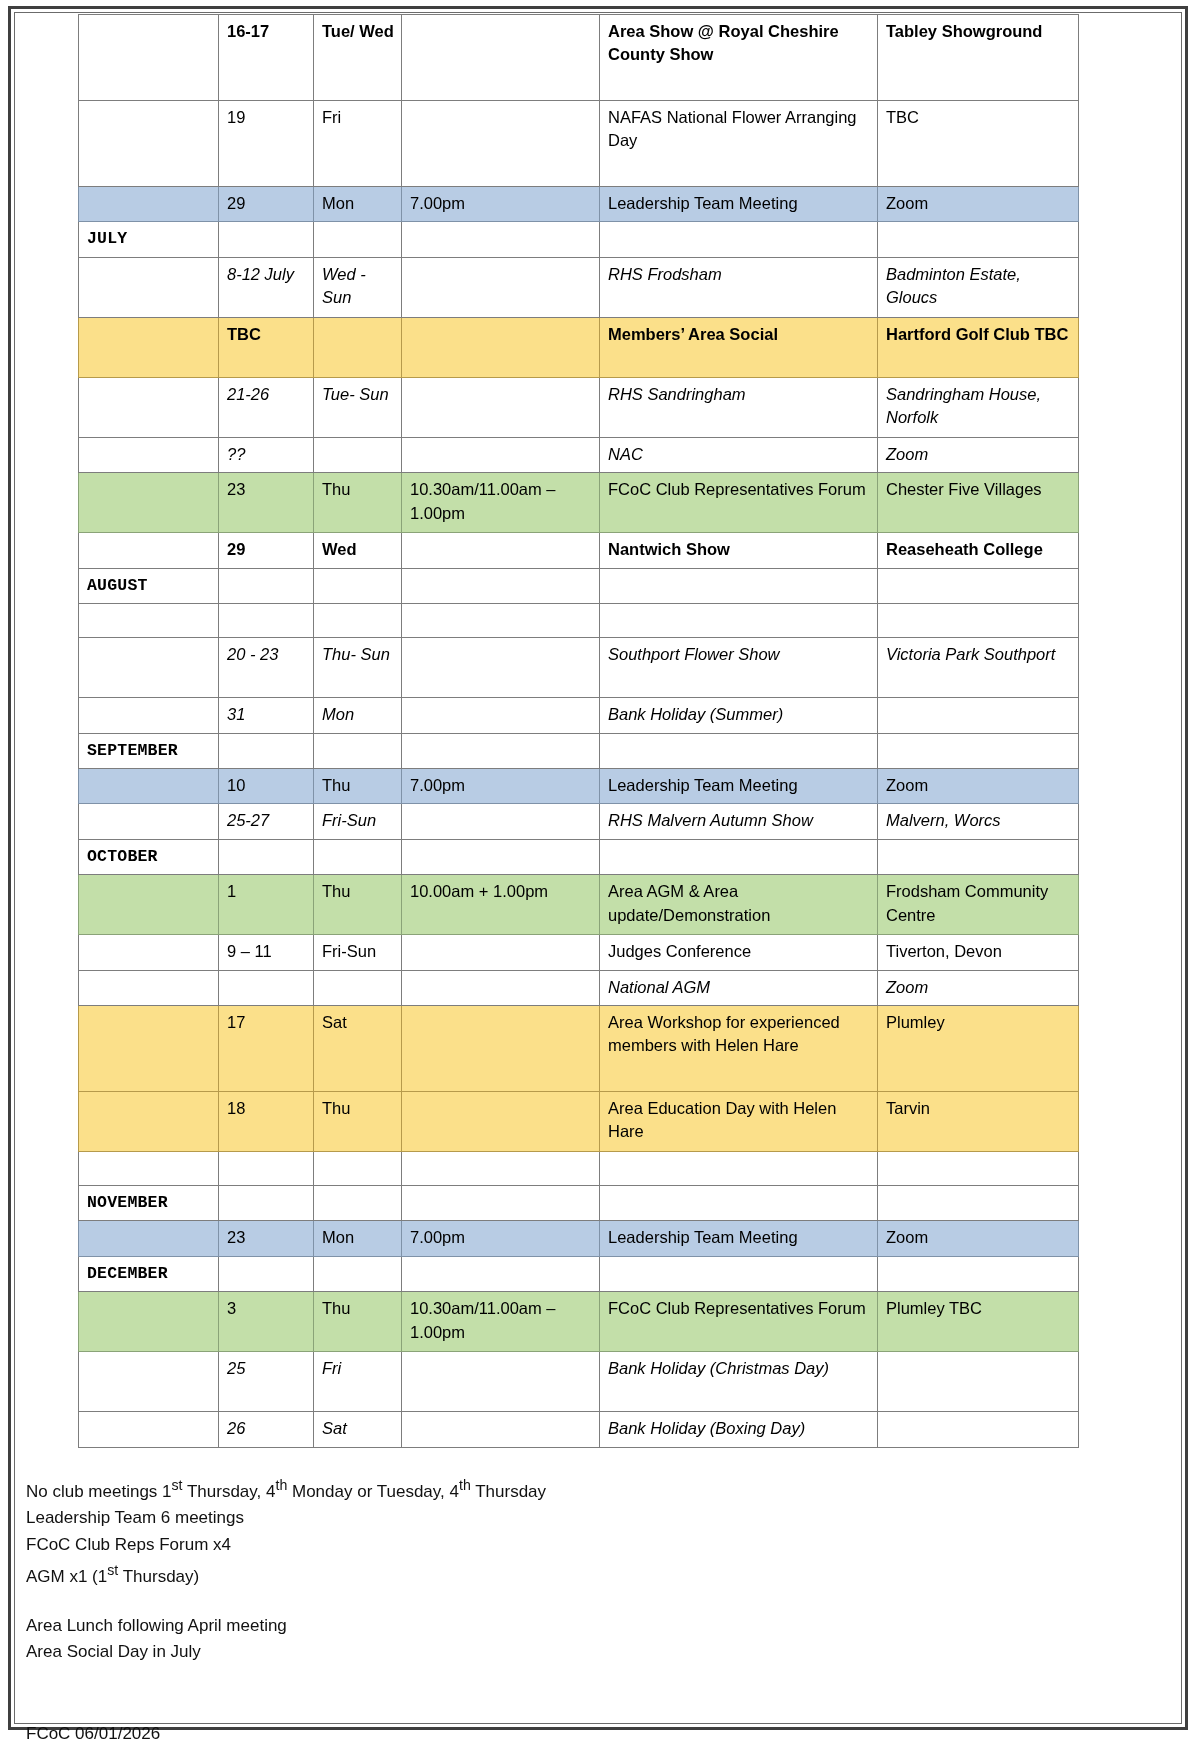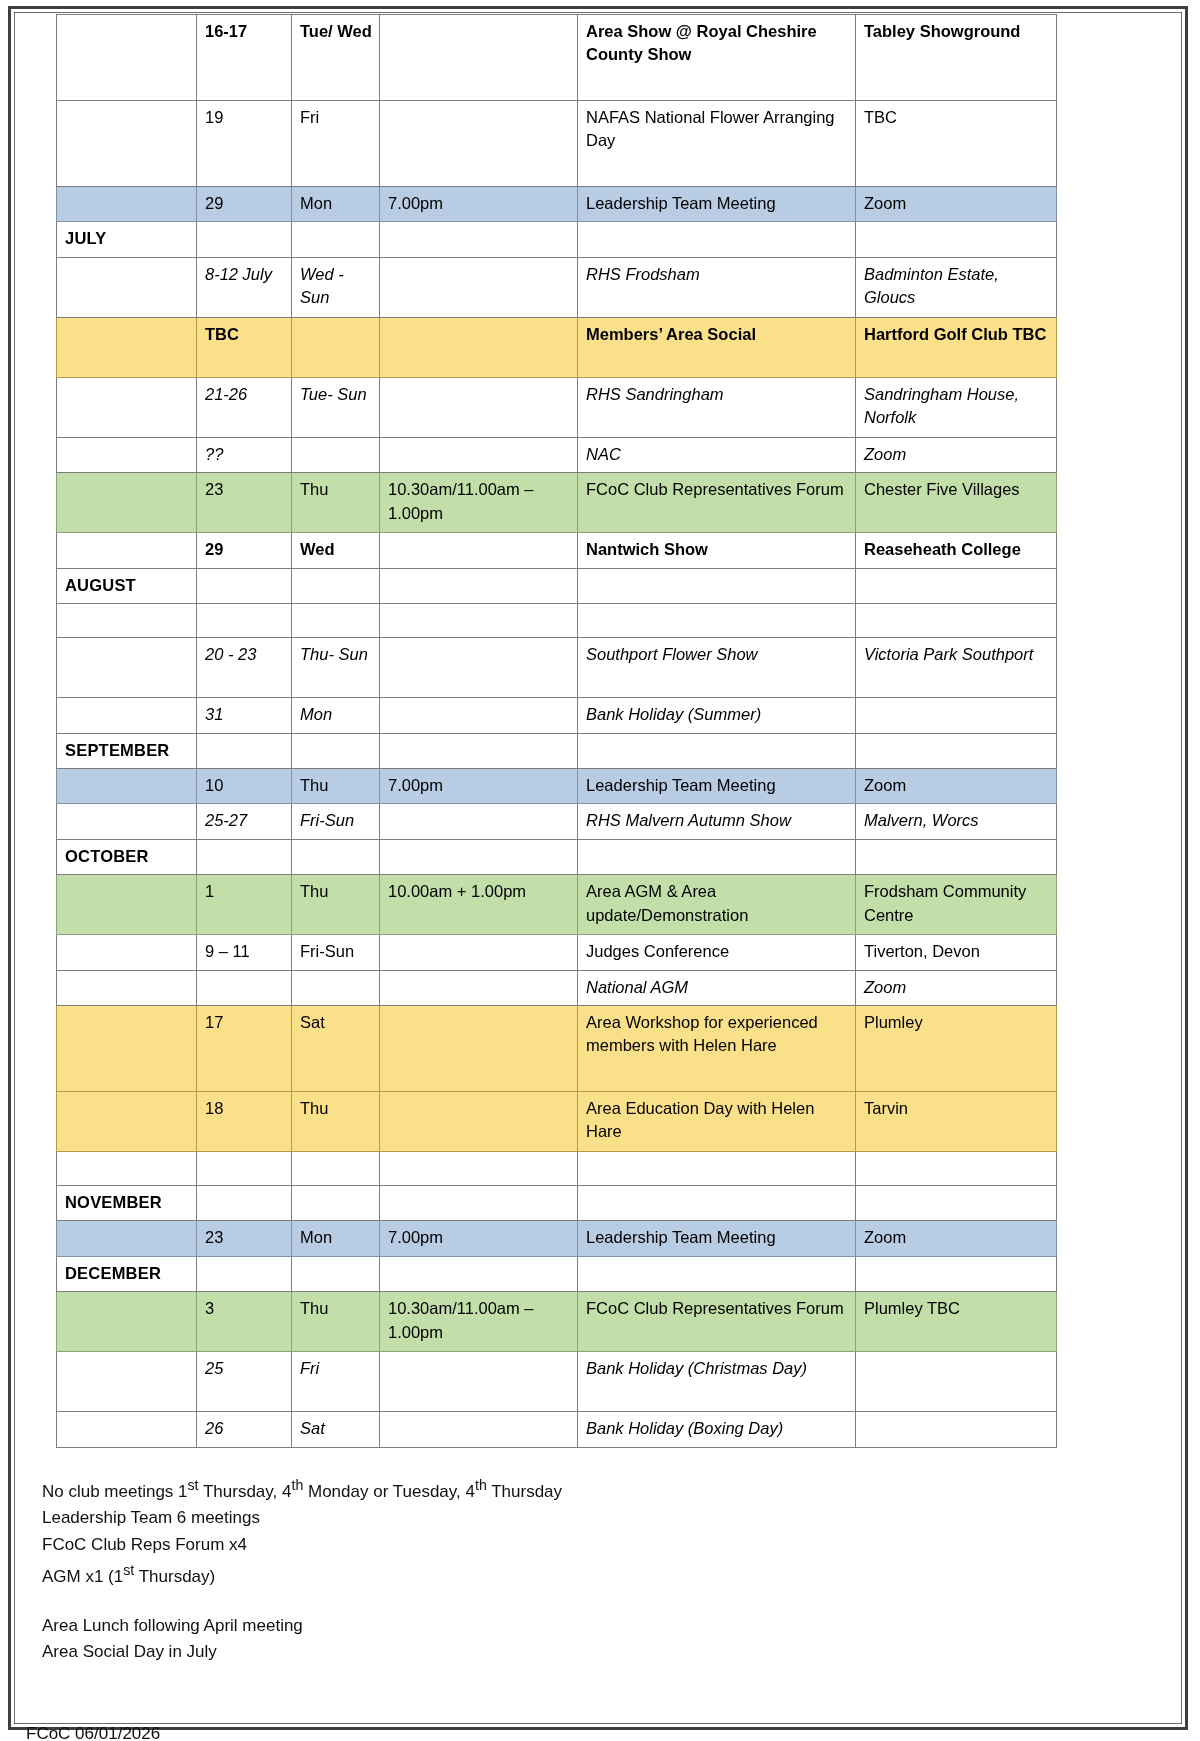--- a/index.html
+++ b/index.html
@@ -41,21 +41,21 @@
     left: 22px;
     top: 14px;
     width: 1138px;
   }
 
   
   table.schedule {
     border-collapse: collapse;
     table-layout: fixed;
     width: 1000px;
-    margin-left: 34px;
+    margin-left: 56px;
     font-size: 16.5px;
     line-height: 1.42;
   }
   table.schedule td {
     border: 1px solid #7d7d7d;
     padding: 5px 7px 6px 8px;
     vertical-align: top;
     background: #ffffff;
     word-wrap: break-word;
   }
@@ -69,36 +69,36 @@
 
   
   tr.h1 td { height: 22px; }
   tr.h2 td { height: 48px; }
   tr.h3 td { height: 74px; }
 
   
   .b   { font-weight: bold; }
   .i   { font-style: italic; }
 
-  .month-cell { font-weight: bold; letter-spacing: 0.2px; }
+  .month-cell { font-weight: bold; letter-spacing: 0.2px; font-family: Liberation Mono, monospace; }
 
   
   tr.fill-blue   td { background: #b8cce4; }
   tr.fill-green  td { background: #c3dfa9; }
   tr.fill-yellow td { background: #fbe08a; }
 
   
   tr.fill-blue td   { border-color: #7f92a8; }
   tr.fill-green td  { border-color: #8aa378; }
   tr.fill-yellow td { border-color: #b69a4b; }
 
   
   #notes {
     margin-top: 26px;
-    margin-left: 20px;
+    margin-left: 4px;
     font-size: 17px;
     line-height: 1.58;
     color: #111111;
   }
   #notes .note-line { white-space: pre-wrap; }
   #notes .spacer { height: 22px; }
 
   #footer-ref {
     margin-top: 58px;
     margin-left: 4px;

